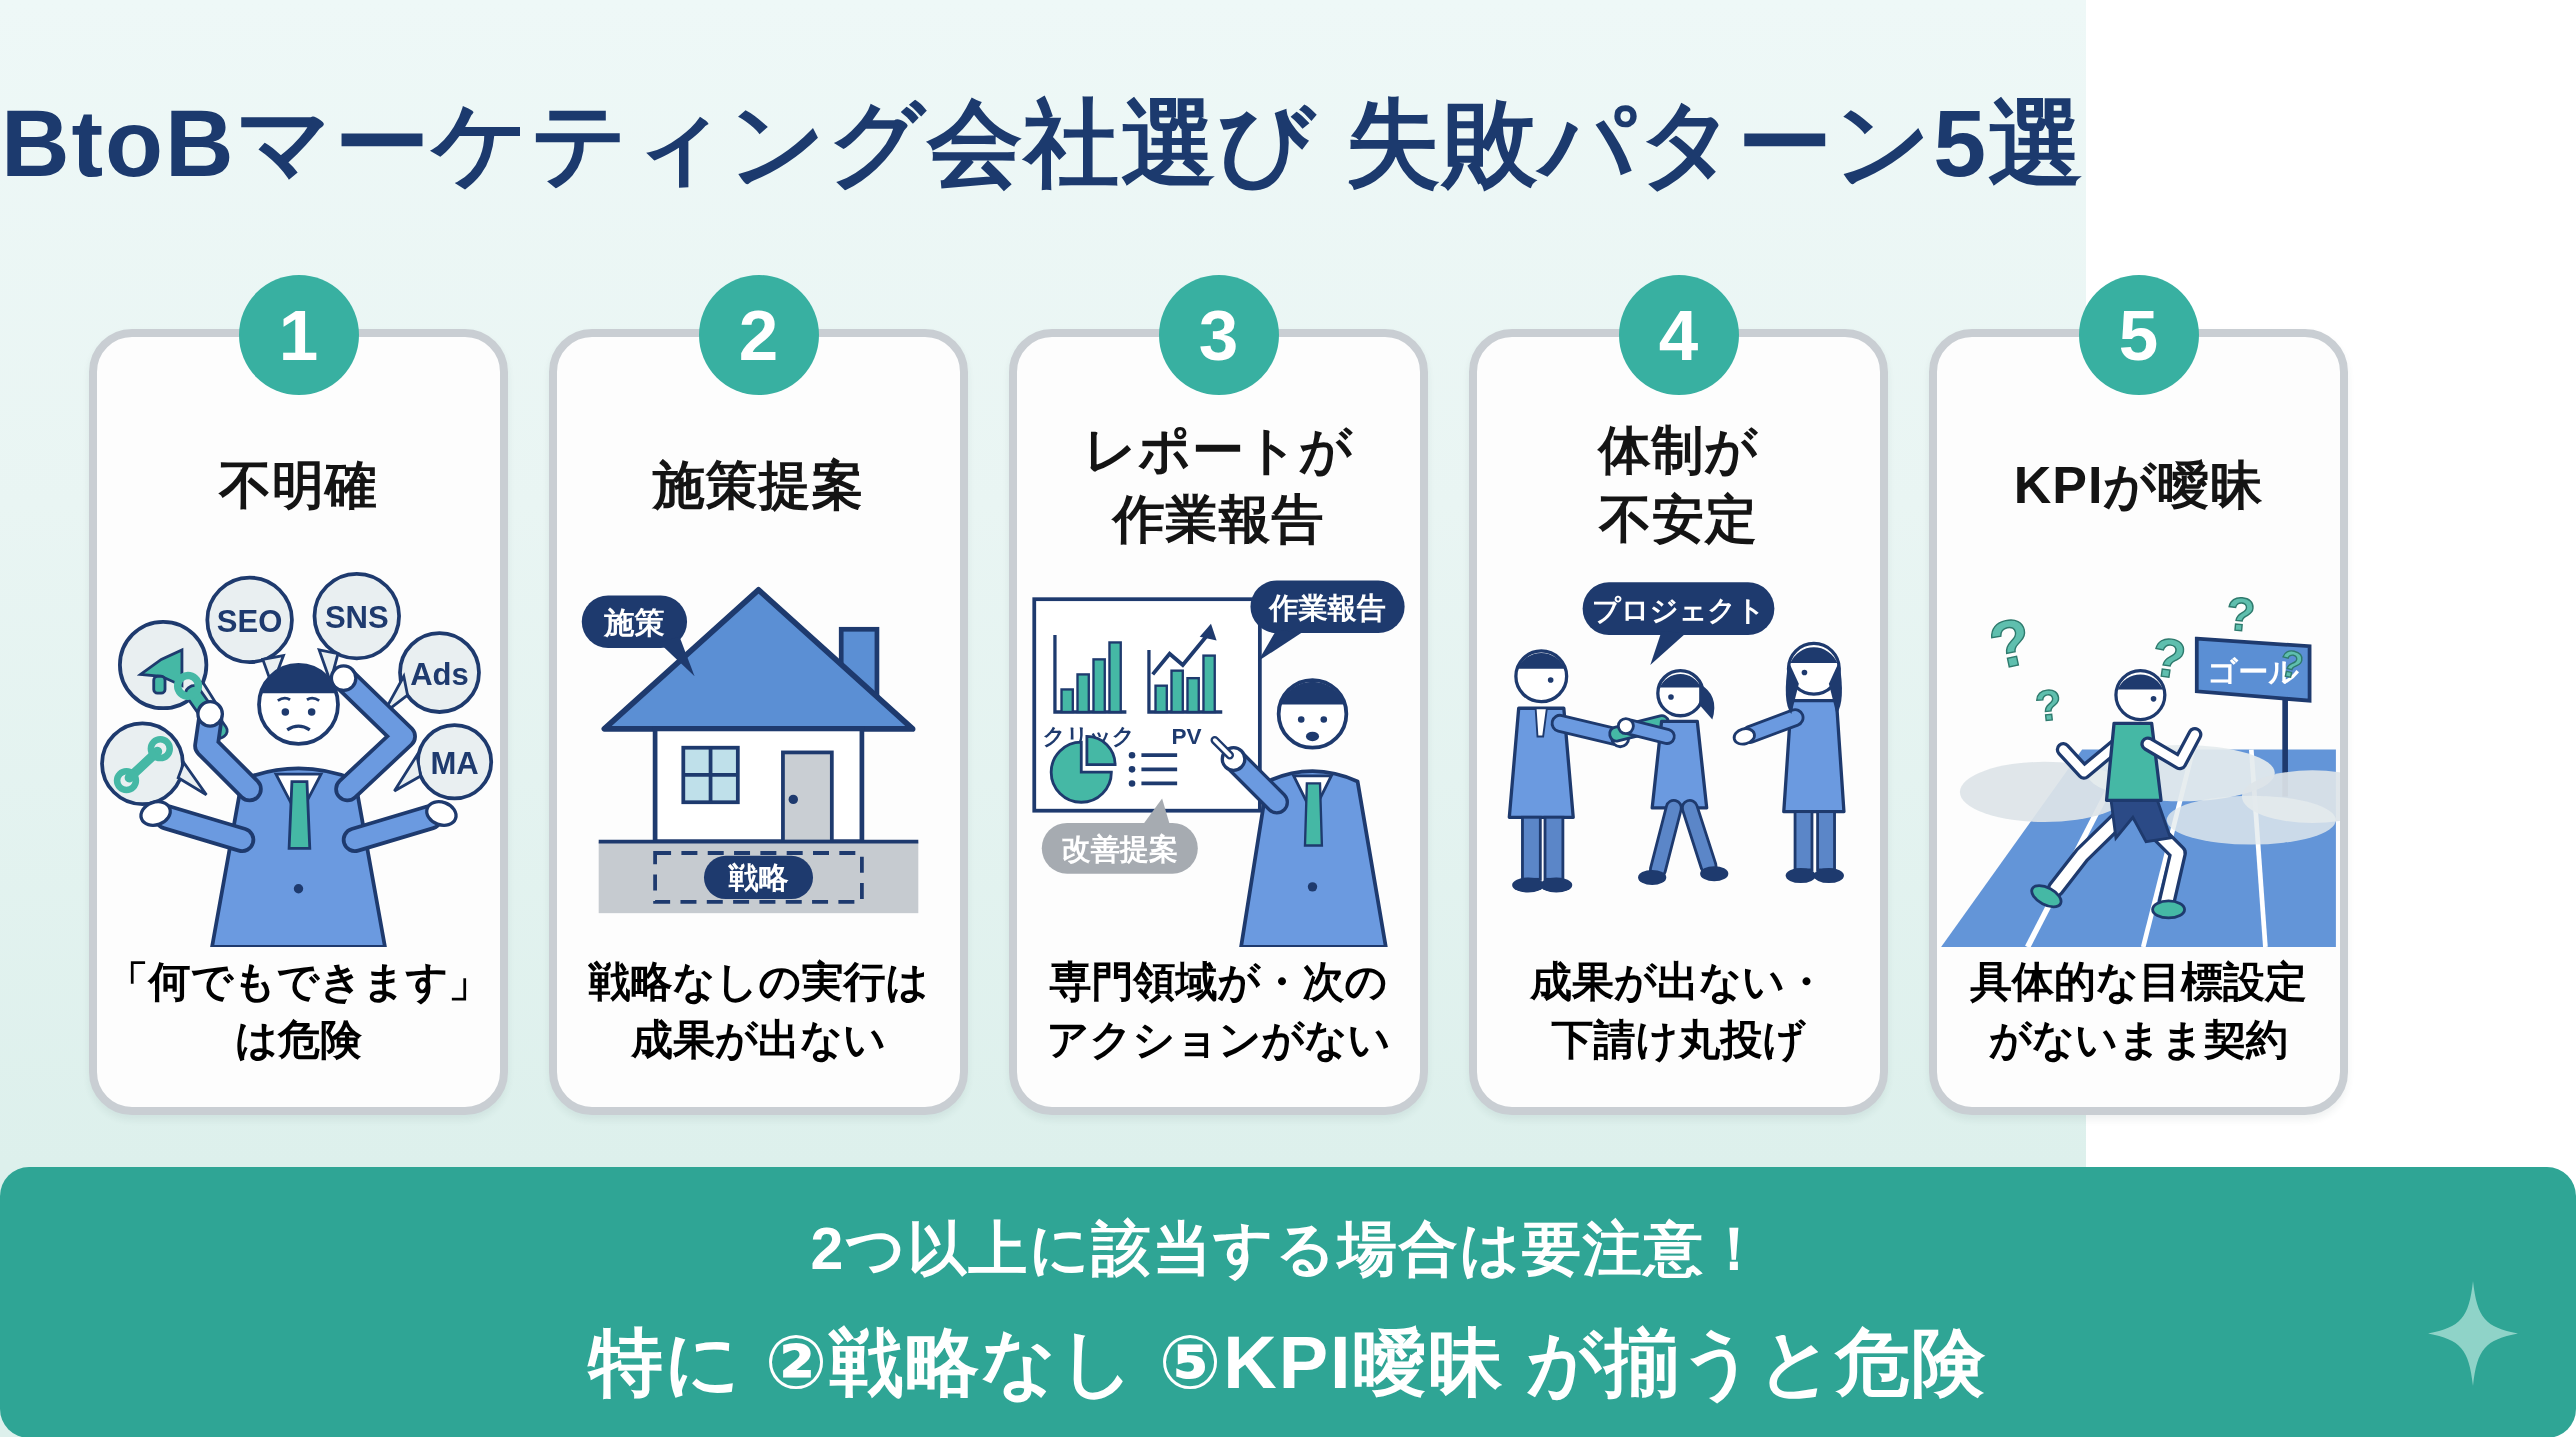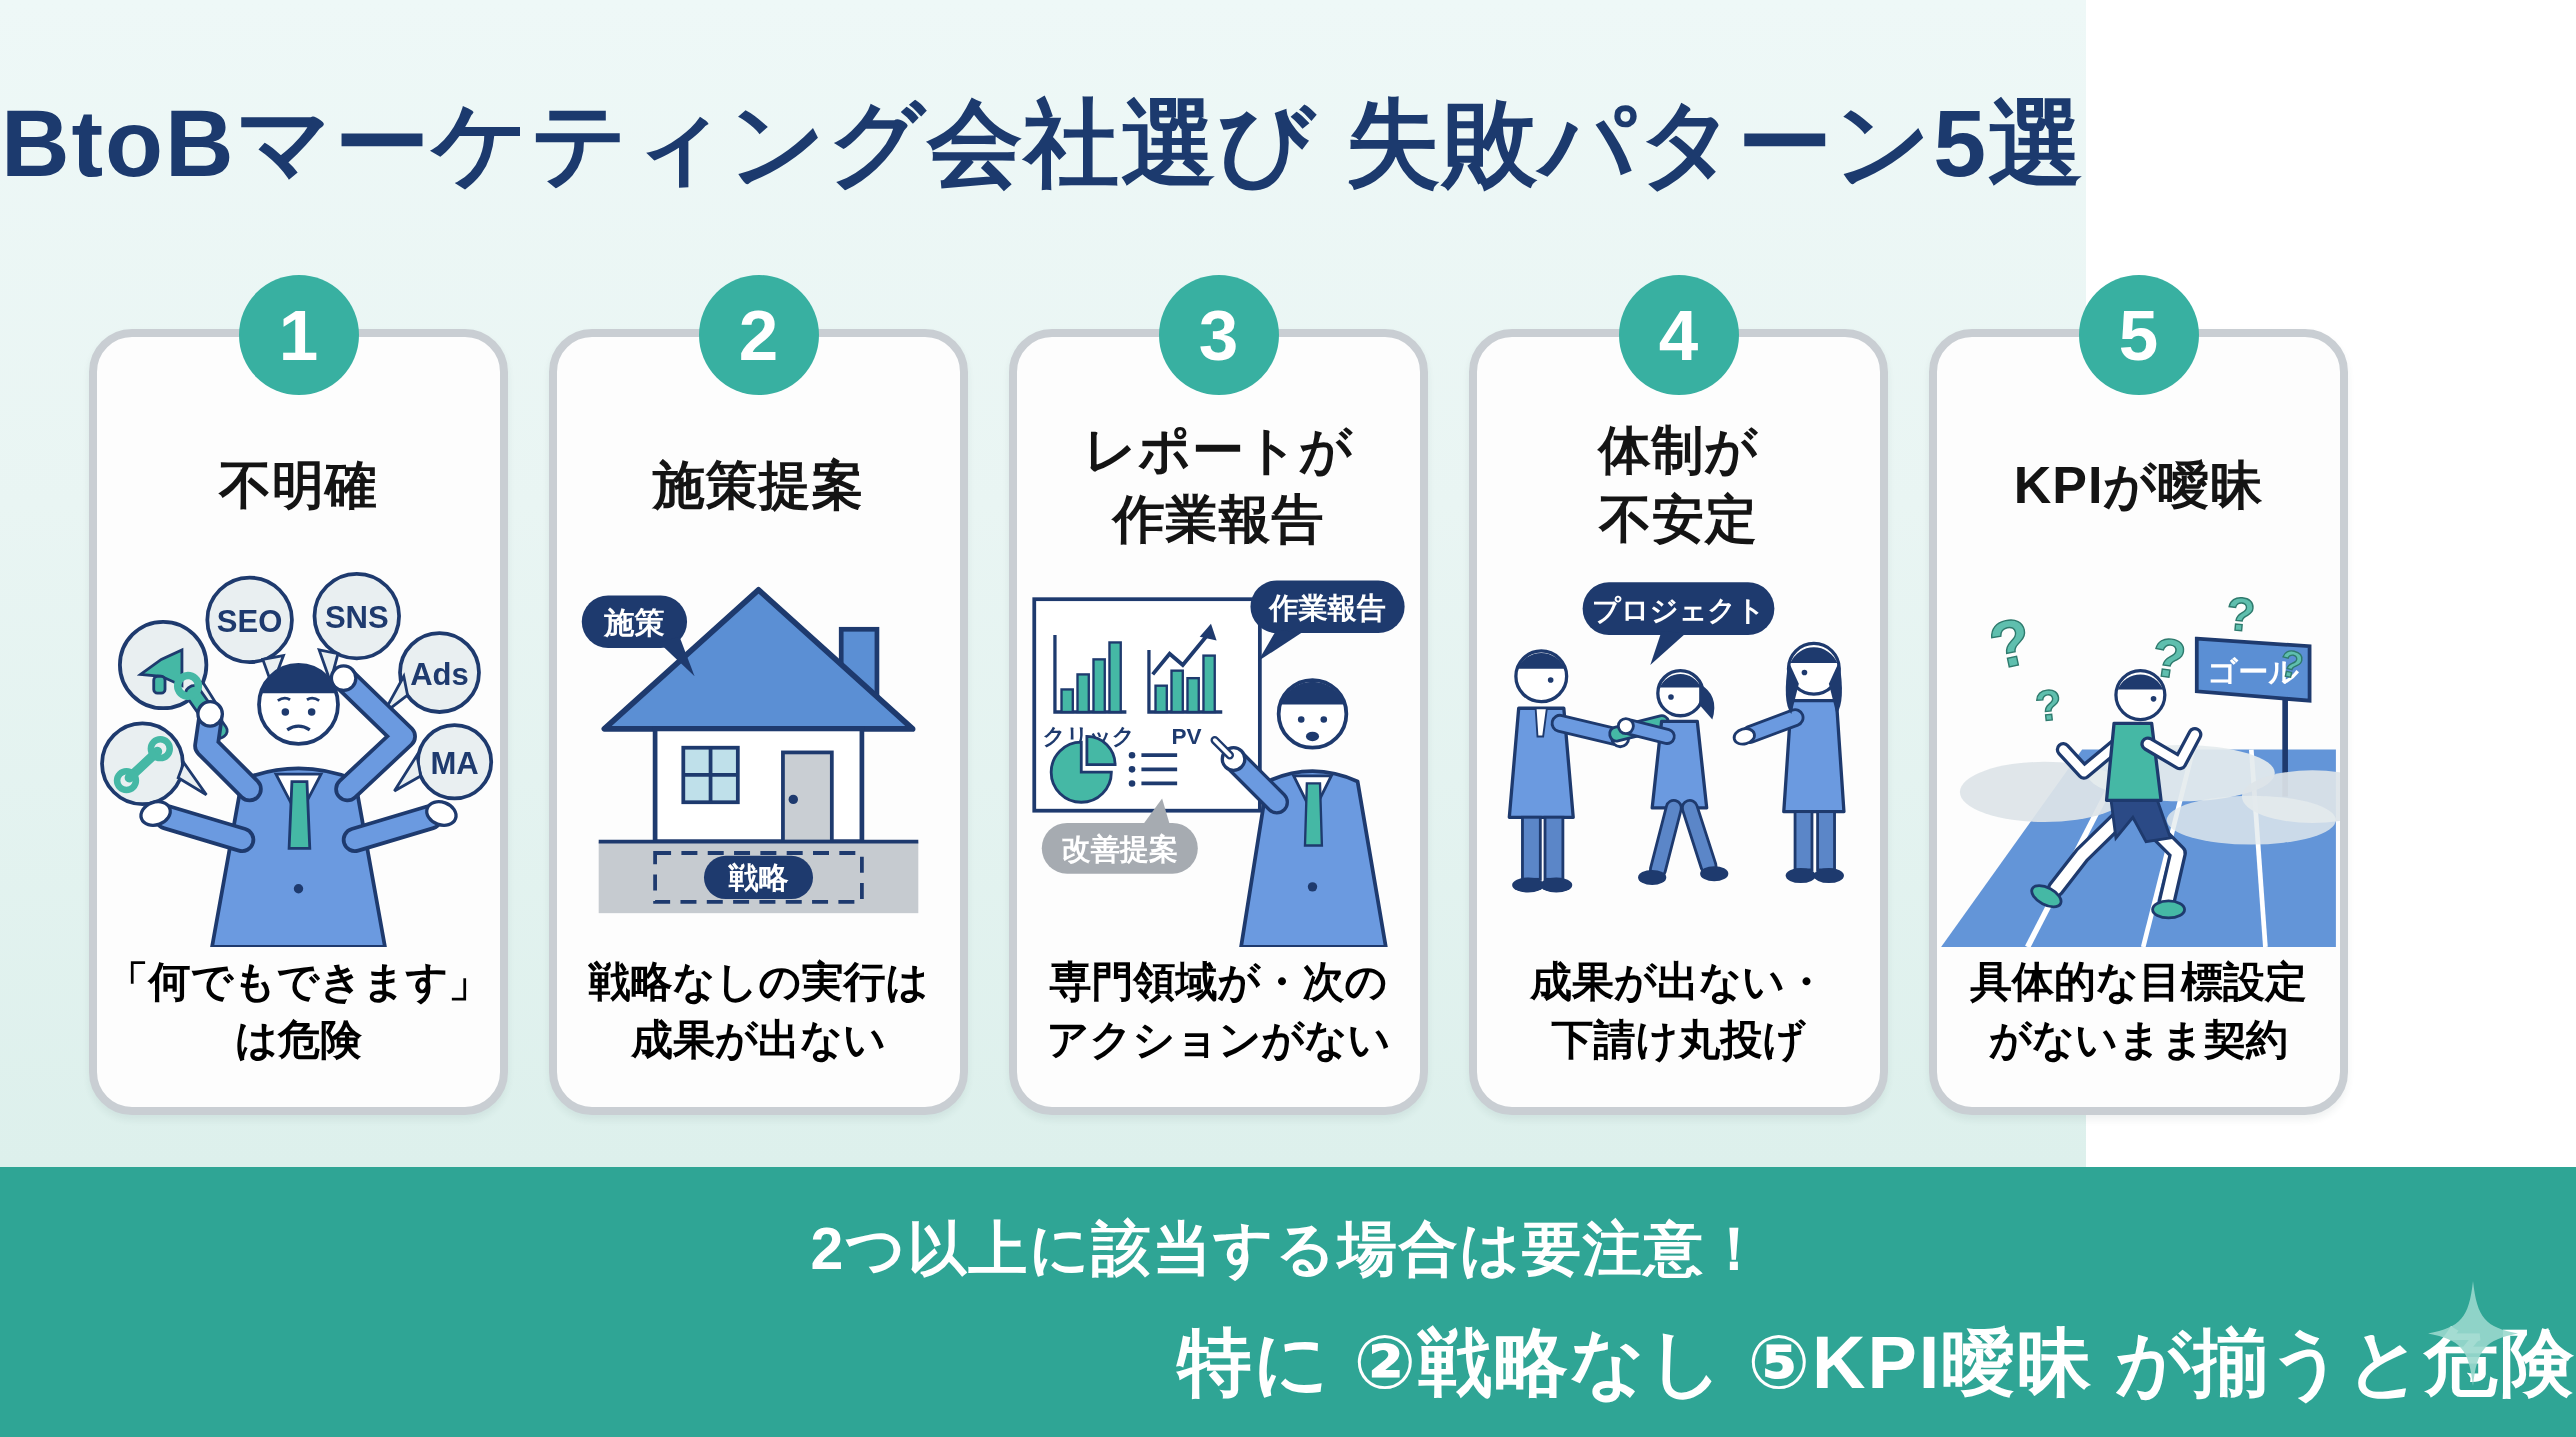--- a/index.html
+++ b/index.html
@@ -43,24 +43,24 @@
     text-align:center; font-size:52px; font-weight:bold; color:#141414;
     line-height:1.32; letter-spacing:0.9px;
   }
   .illus { width:100%; height:376px; display:flex; justify-content:center; overflow:hidden; }
   .caption {
     margin-top:5.6px; text-align:center;
     font-size:42px; font-weight:bold; color:#000000; line-height:1.38;
   }
   .footer {
     position:absolute; left:0; bottom:0; width:2576px; height:271px;
-    background:#2fa595; color:#ffffff; text-align:center;
+    background:#2fa595; color:#ffffff; text-align:center;border-radius:29px;
   }
   .footer-line1 { padding-top:43px; font-size:59px; font-weight:bold; letter-spacing:1.9px; }
-  .footer-line2 { margin-top:24px; font-size:74px; font-weight:bold; letter-spacing:1.9px;text-align:right; }
+  .footer-line2 { margin-top:24px; font-size:74px; font-weight:bold; letter-spacing:1.9px; }
   .sparkle { position:absolute; right:58px; top:114px; }
   svg text { font-family:"Liberation Sans","DejaVu Sans",sans-serif; }
 </style>
 </head>
 <body>
 
 <div class="page">
 
   <div class="main-title">BtoBマーケティング会社選び 失敗パターン5選</div>
 

